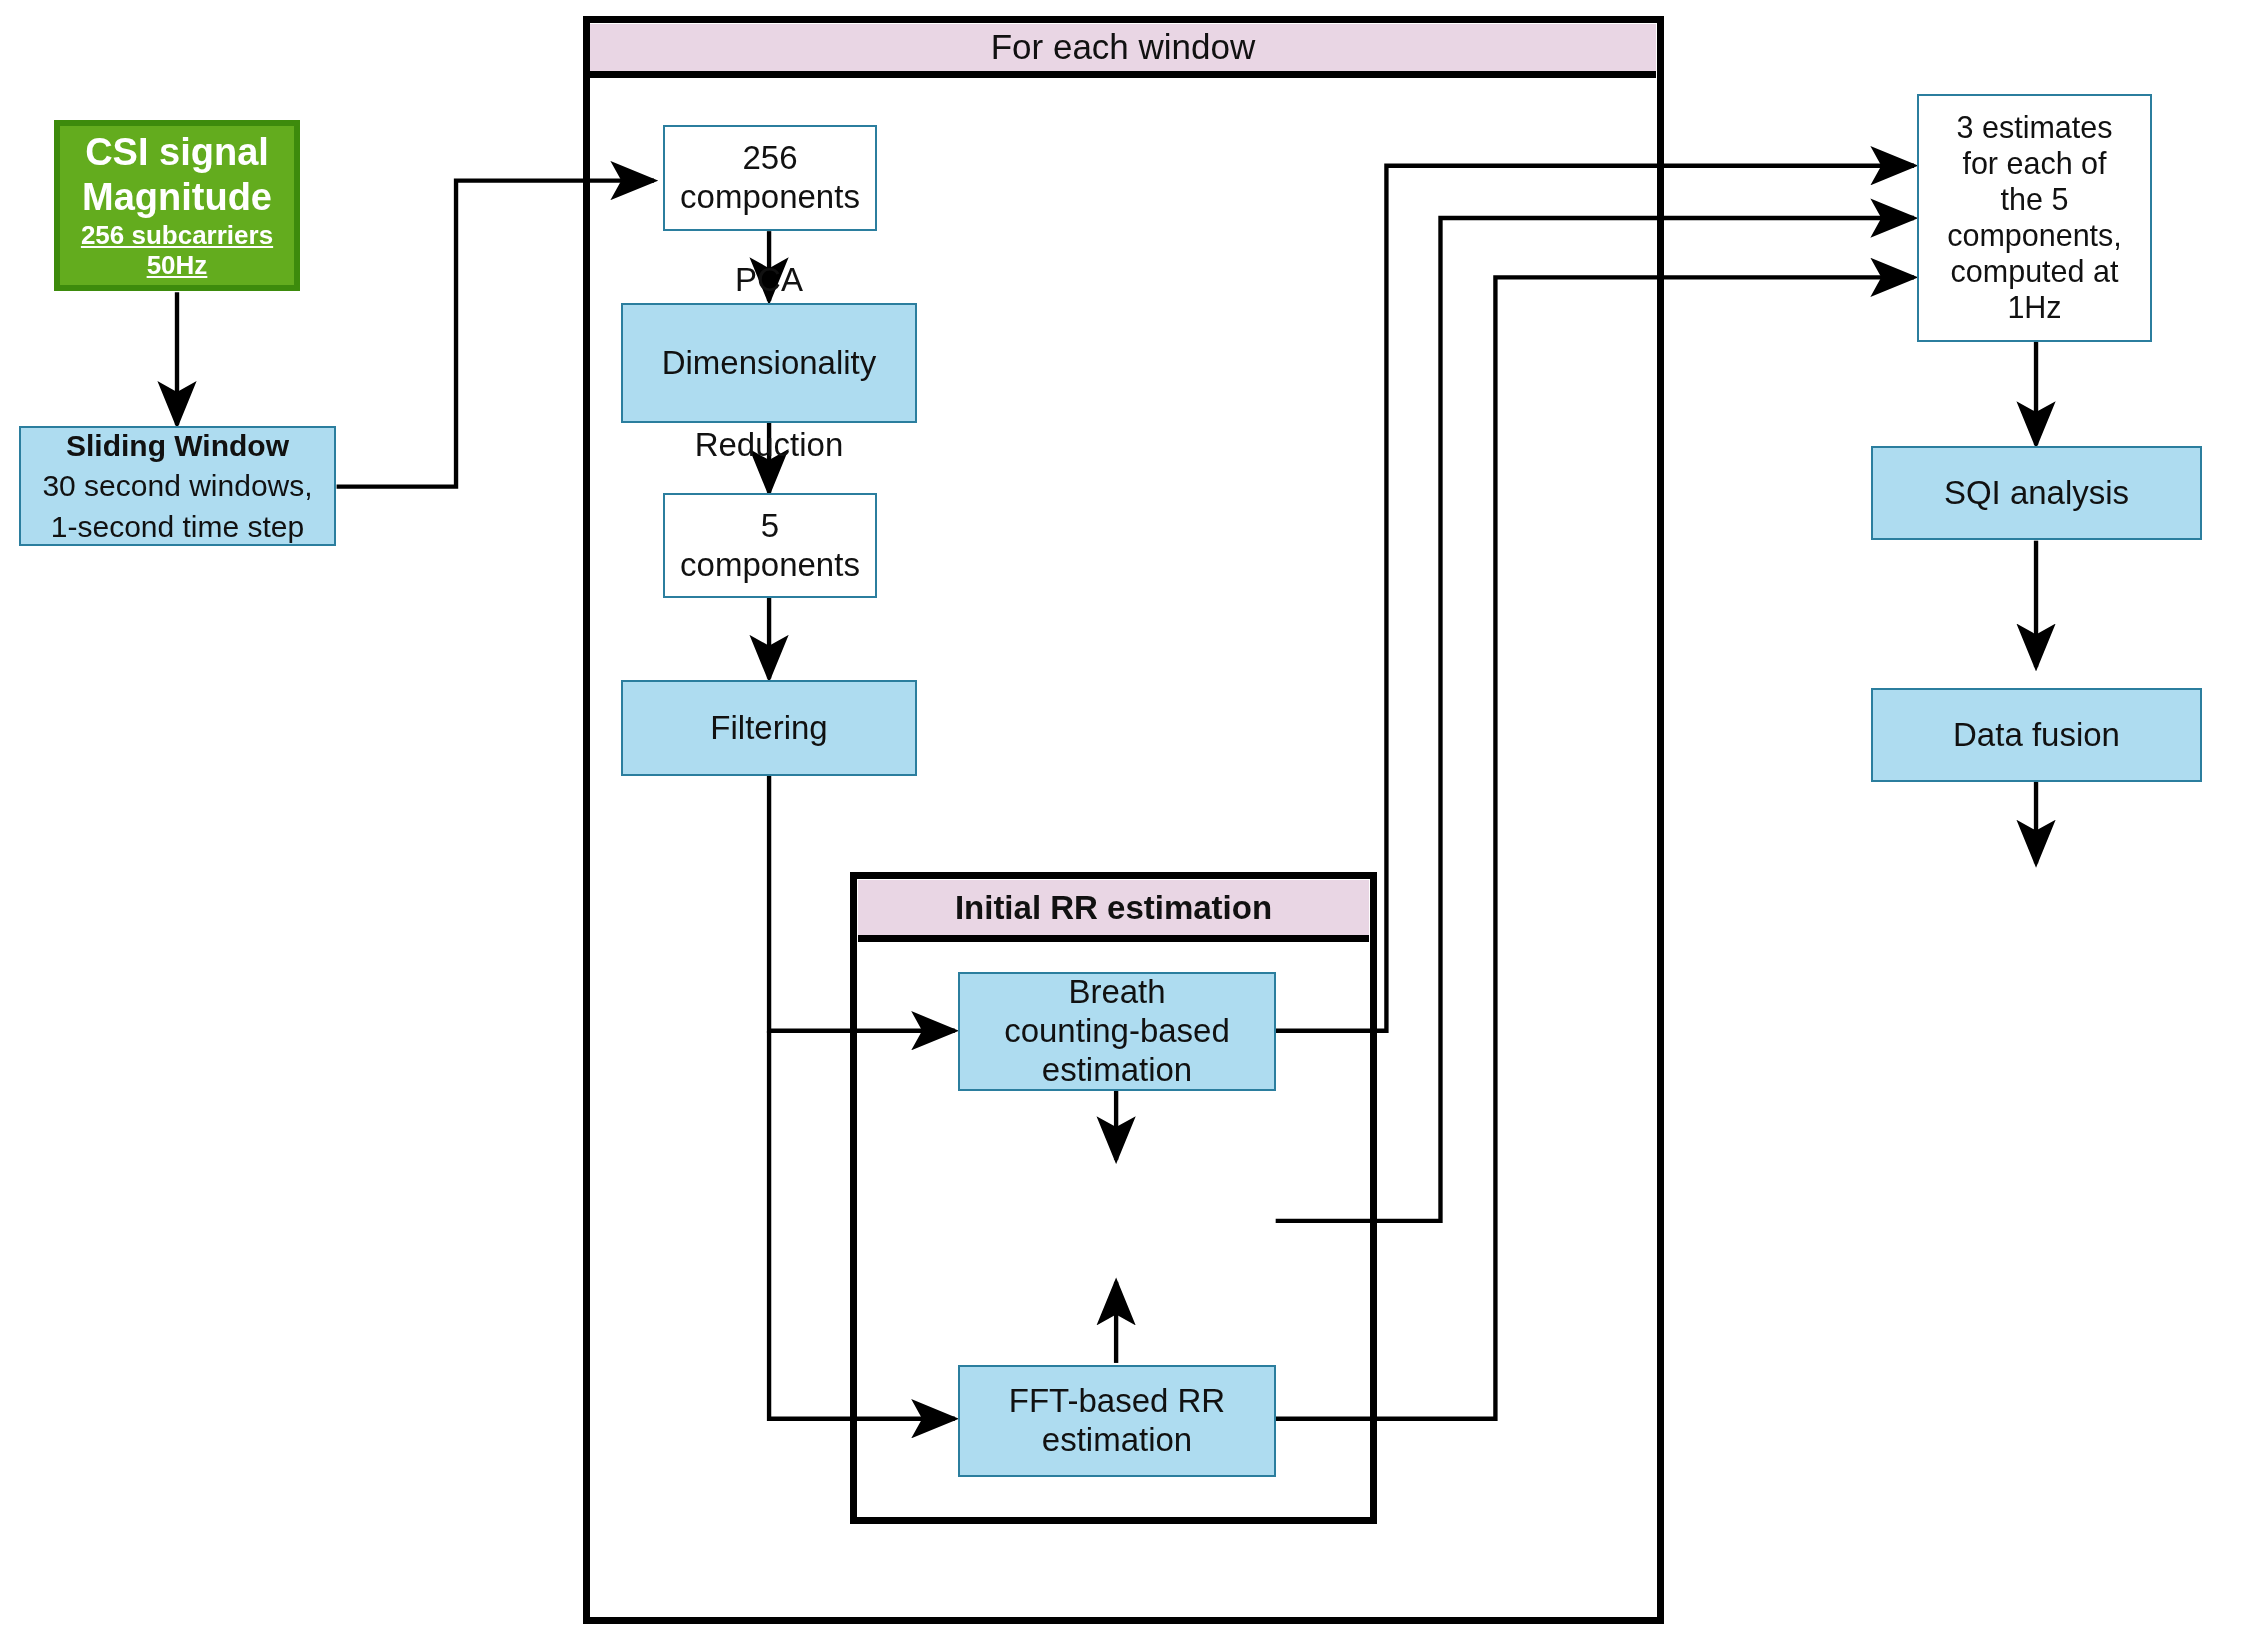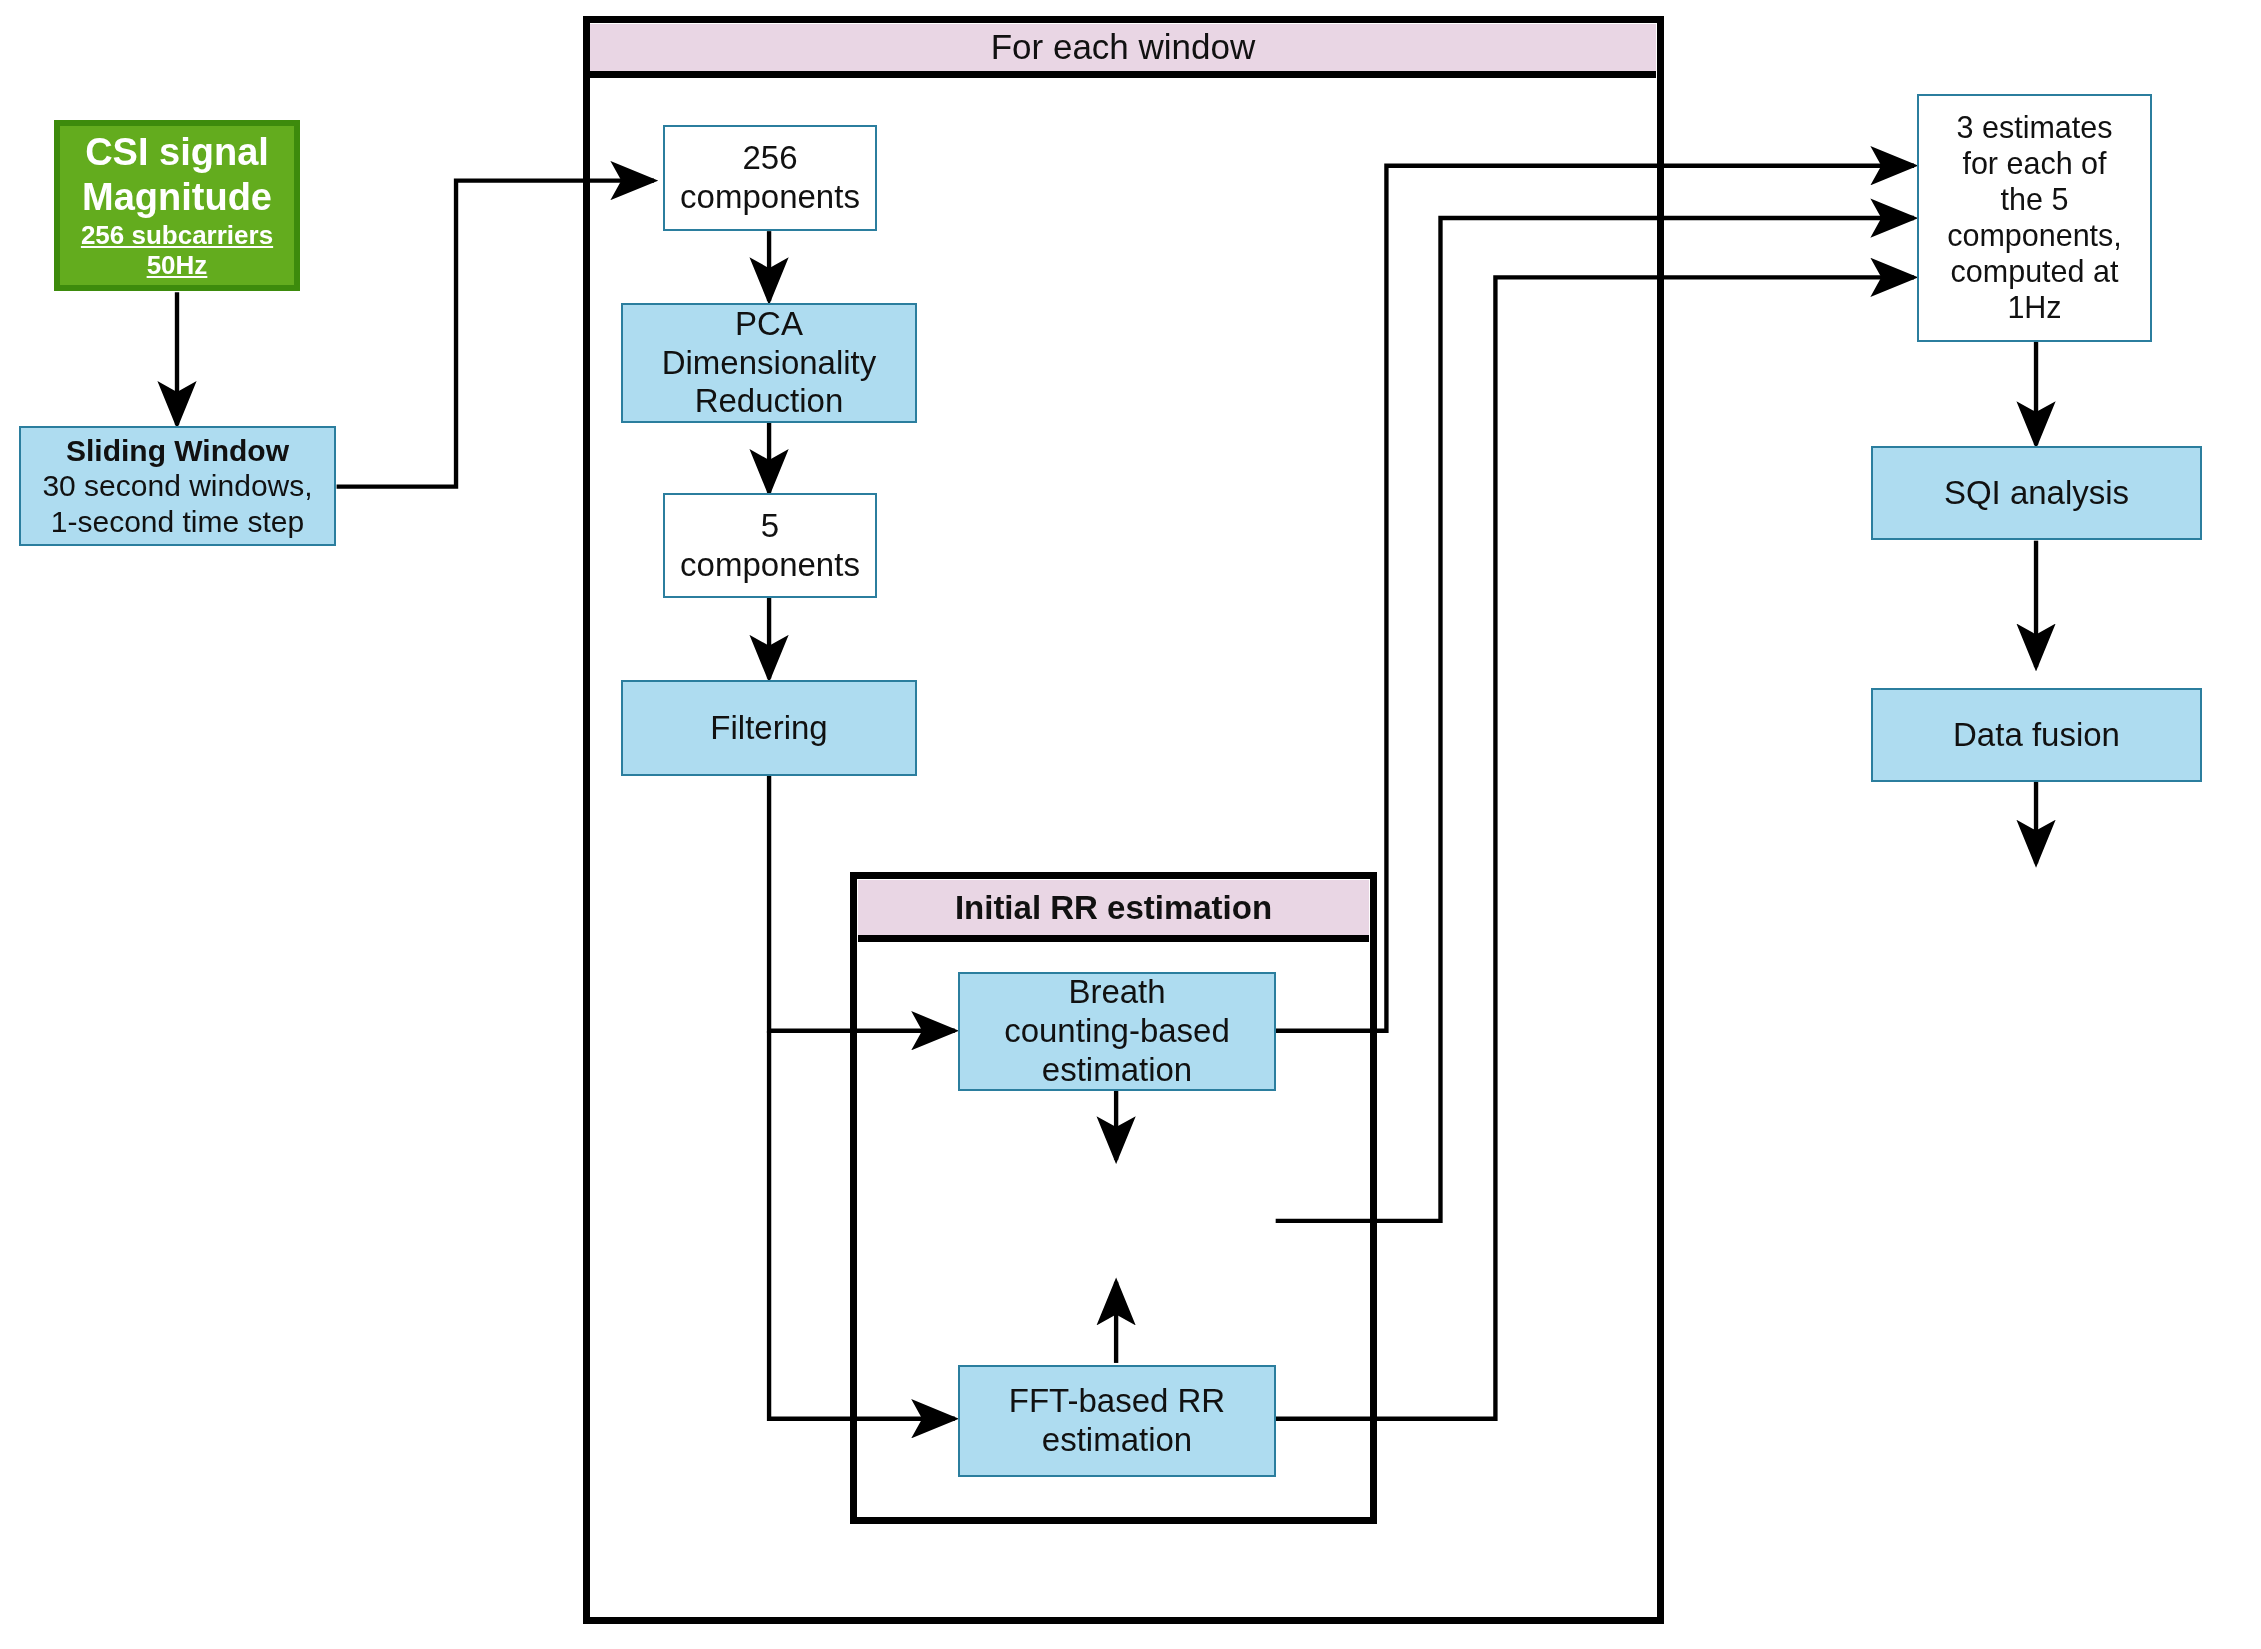--- a/index.html
+++ b/index.html
@@ -120,32 +120,32 @@
     <span>Initial RR estimation</span>
   </div>
 
   <div class="node green" style="left:54px;top:120px;width:246px;height:171px;">
     <span class="big">CSI signal</span>
     <span class="big">Magnitude</span>
     <span class="small">256 subcarriers</span>
     <span class="small">50Hz</span>
   </div>
 
-  <div class="node blue" style="left:19px;top:426px;width:317px;height:120px;font-size:30px;">
+  <div class="node blue" style="left:19px;top:426px;width:317px;height:120px;font-size:30px;justify-content:space-between;">
     <span class="ln-bold">Sliding Window</span>
     <span>30 second windows,</span>
     <span>1-second time step</span>
   </div>
 
   <div class="node white" style="left:663px;top:125px;width:214px;height:106px;">
     <span>256</span>
     <span>components</span>
   </div>
 
-  <div class="node blue" style="left:621px;top:303px;width:296px;height:120px;">
+  <div class="node blue" style="left:621px;top:303px;width:296px;height:120px;gap:44px;">
     <span>PCA</span>
     <span>Dimensionality</span>
     <span>Reduction</span>
   </div>
 
   <div class="node white" style="left:663px;top:493px;width:214px;height:105px;">
     <span>5</span>
     <span>components</span>
   </div>
 

